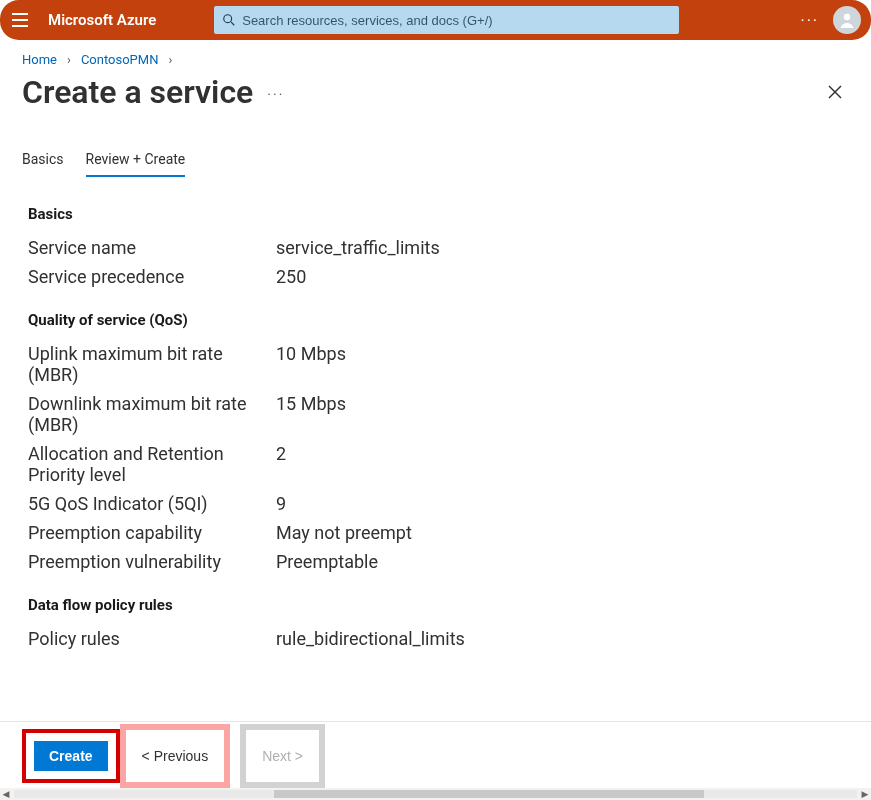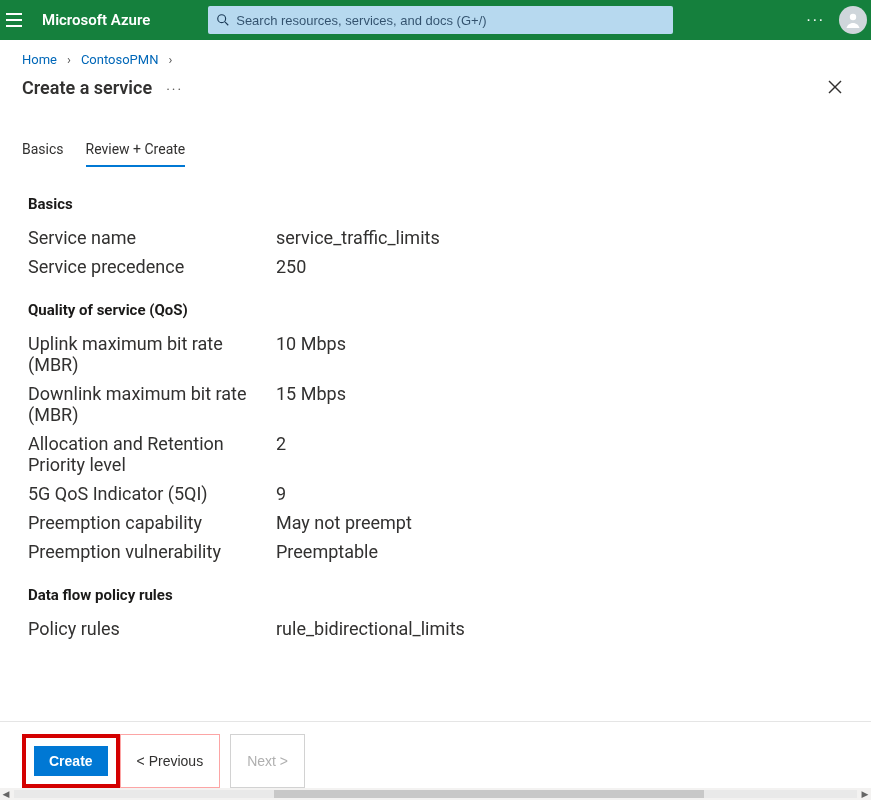--- a/index.html
+++ b/index.html
@@ -8,27 +8,28 @@
       font-size: 13px;
       color: #323130;
       background: #fff;
       width: 871px;
       height: 800px;
       overflow: hidden;
       position: relative;
     }
     
     .topbar {
-      background: #15803d;
+      background: #c2410c;
       height: 40px;
       display: flex;
       align-items: center;
-      padding: 0 4px;
+      padding: 0 10px;
       color: #fff;
       gap: 14px;
+      border-radius: 19px;
     }
     .hamburger {
       width: 20px; height: 20px;
       display: flex; flex-direction: column; justify-content: center; gap: 4px;
       cursor: pointer;
     }
     .hamburger span { display:block; height:2px; background:#fff; width:16px; margin:0 auto; }
     .brand { font-size: 15px; font-weight: 600; white-space: nowrap; margin-left: 4px; }
     .searchwrap {
       flex: 0 0 auto;
@@ -63,21 +64,21 @@
       font-size:13px;
       display:flex; align-items:center; gap:10px;
     }
     .crumbs a { color:#0067b8; text-decoration:none; cursor:pointer; }
     .crumbs .sep { color:#555; }
     
     .pagehdr {
       padding: 4px 22px 16px;
       display:flex; align-items:center; gap:14px;
     }
-    .pagetitle { font-size:18px; font-weight:600; color:#323130; }
+    .pagetitle { font-size:32px; font-weight:600; color:#323130; }
     .pagemore { color:#605e5c; letter-spacing:2px; cursor:pointer; font-size:14px; margin-top:6px;}
     .closebtn { margin-left:auto; cursor:pointer; padding:6px; }
     .closebtn svg { display:block; }
     
     .tabs {
       padding: 18px 22px 0;
       display:flex; gap:22px;
       font-size:14px;
     }
     .tab { padding: 6px 0 8px; cursor:pointer; color:#323130; }
@@ -103,21 +104,21 @@
       padding: 0 22px;
       display:flex; align-items:center; 
     }
     .redbox {
       border:4px solid #d40000;
       padding:8px;
       display:inline-block;
     }
     .btn {
       font-size:14px; padding:18px 16px; cursor:pointer;
-      border:1px solid #fca5a5; background:#fff; color:#323130;
+      border:6px solid #fca5a5; background:#fff; color:#323130;
     }
     .btn.primary { background:#0078d4; border:1px solid #0078d4; color:#fff; font-weight:600; padding:6px 14px;}
     .btn.disabled { color:#b0b0b0; border-color:#d2d2d2; cursor:default; }
     .btn-group { display:flex; gap:10px; }
     
     .hscroll {
       position:absolute; left:0; right:0; bottom:0; height:12px;
       background:#f3f2f1;
       display:flex; align-items:center;
     }

